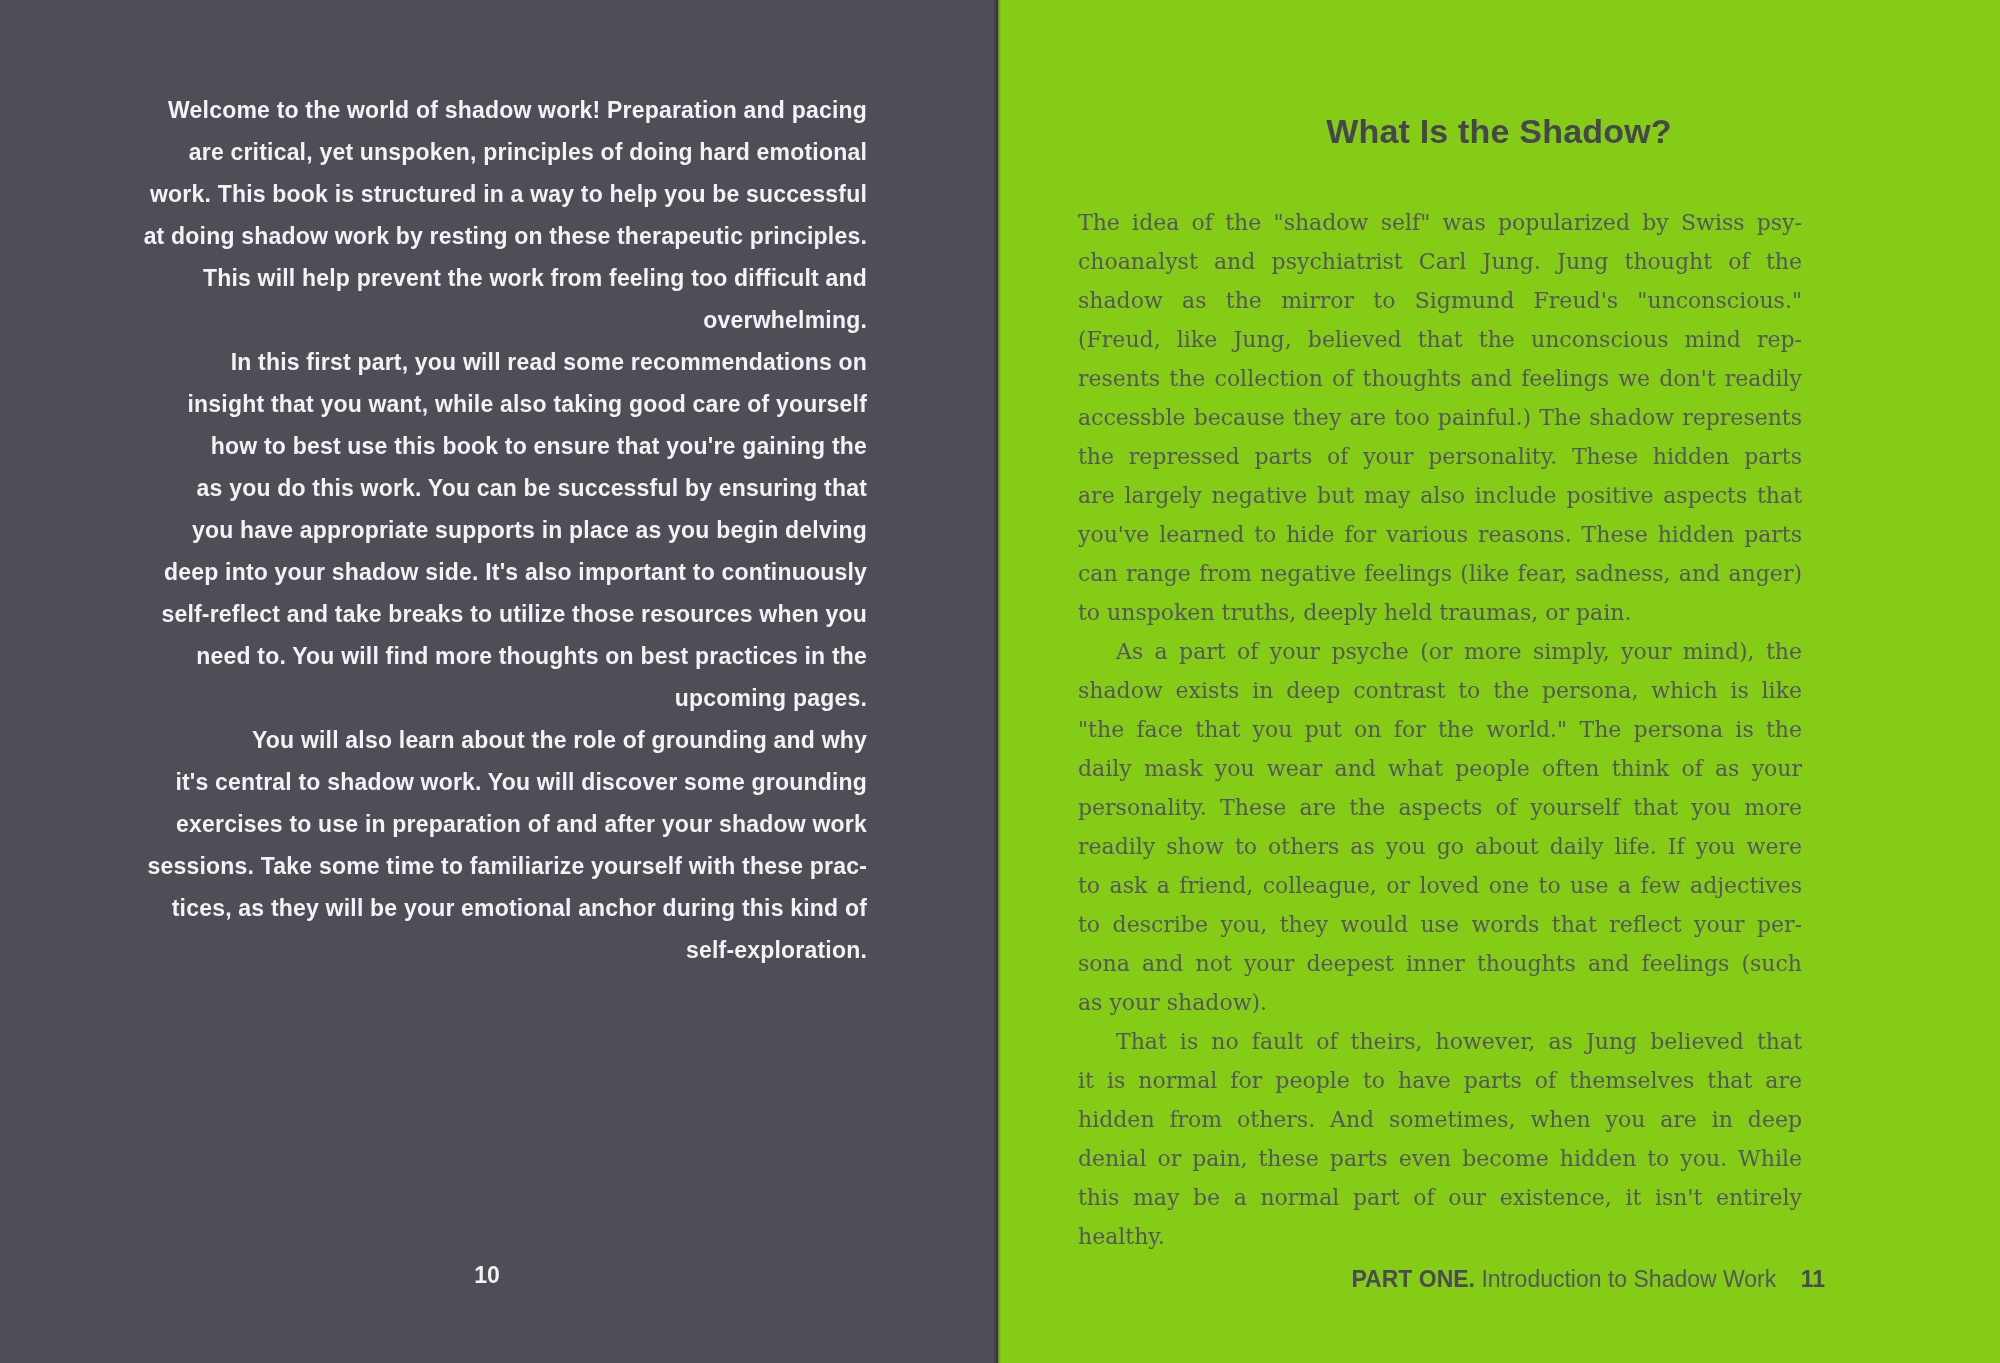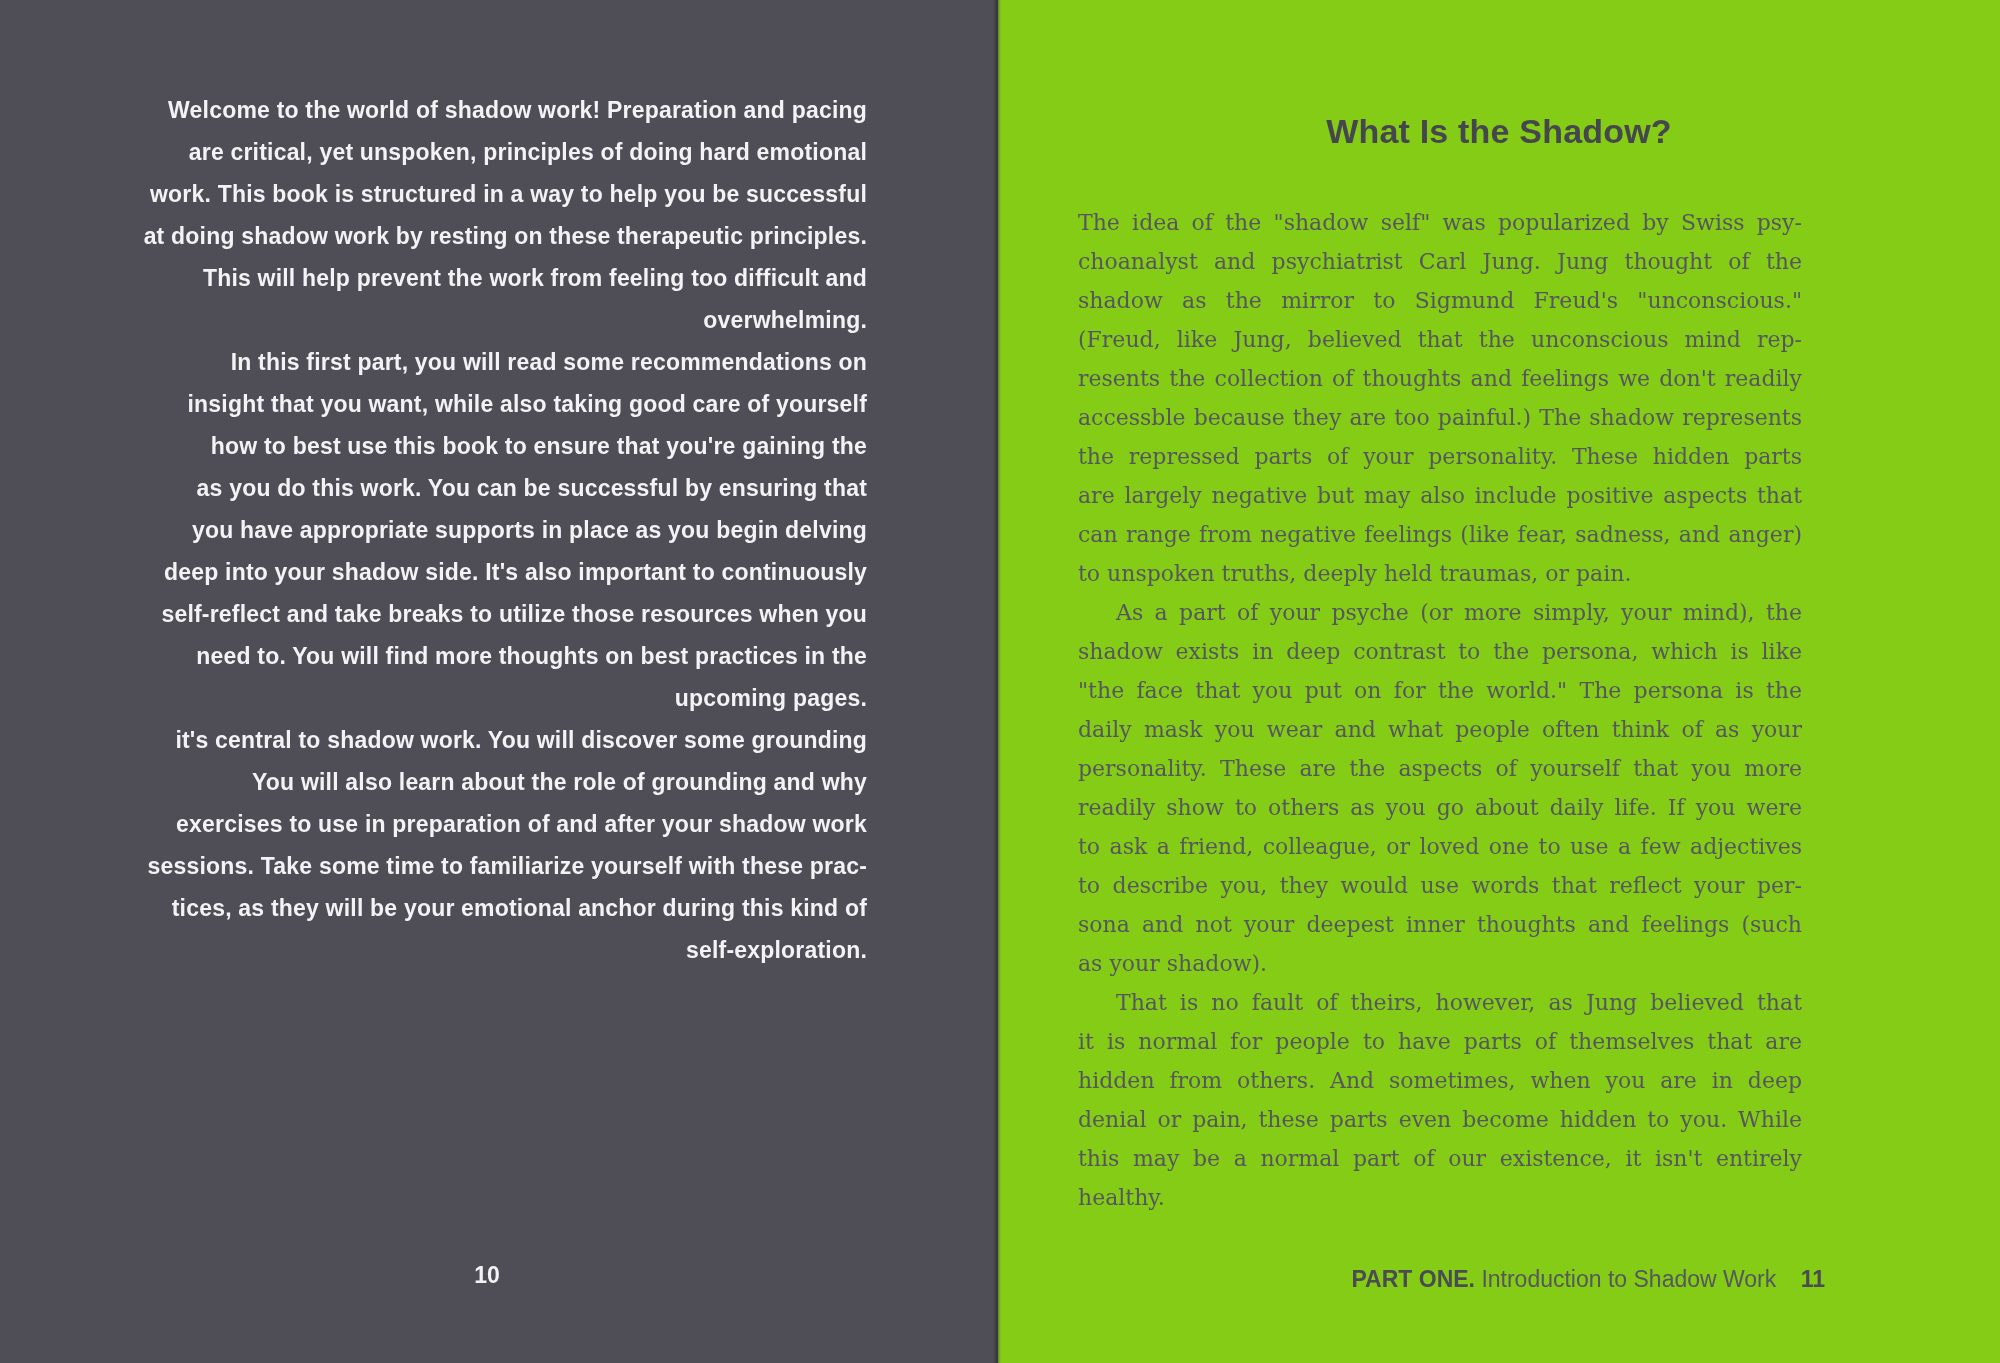--- a/index.html
+++ b/index.html
@@ -116,22 +116,22 @@
           <div class="line">insight that you want, while also taking good care of yourself</div>
           <div class="line">how to best use this book to ensure that you're gaining the</div>
           <div class="line">as you do this work. You can be successful by ensuring that</div>
           <div class="line">you have appropriate supports in place as you begin delving</div>
           <div class="line">deep into your shadow side. It's also important to continuously</div>
           <div class="line">self-reflect and take breaks to utilize those resources when you</div>
           <div class="line">need to. You will find more thoughts on best practices in the</div>
           <div class="line">upcoming pages.</div>
         </div>
         <div class="paragraph">
+          <div class="line">You will also learn about the role of grounding and why</div>
           <div class="line">it's central to shadow work. You will discover some grounding</div>
-          <div class="line">You will also learn about the role of grounding and why</div>
           <div class="line">exercises to use in preparation of and after your shadow work</div>
           <div class="line">sessions. Take some time to familiarize yourself with these prac-</div>
           <div class="line">tices, as they will be your emotional anchor during this kind of</div>
           <div class="line">self-exploration.</div>
         </div>
       </div>
     <div class="lp-pagenum">10</div>
     <div class="spine-shadow"></div>
   </div>
 
@@ -141,20 +141,21 @@
     <div class="rp-textblock" id="rp-text">
         <div class="paragraph">
           <div class="line">The idea of the "shadow self" was popularized by Swiss psy-</div>
           <div class="line">choanalyst and psychiatrist Carl Jung. Jung thought of the</div>
           <div class="line">shadow as the mirror to Sigmund Freud's "unconscious."</div>
           <div class="line">(Freud, like Jung, believed that the unconscious mind rep-</div>
           <div class="line">resents the collection of thoughts and feelings we don't readily</div>
           <div class="line">accessble because they are too painful.) The shadow represents</div>
           <div class="line">the repressed parts of your personality. These hidden parts</div>
           <div class="line">are largely negative but may also include positive aspects that</div>
+          <div class="line">you've learned to hide for various reasons. These hidden parts</div>
           <div class="line">can range from negative feelings (like fear, sadness, and anger)</div>
           <div class="line">to unspoken truths, deeply held traumas, or pain.</div>
         </div>
         <div class="paragraph">
           <div class="line">As a part of your psyche (or more simply, your mind), the</div>
           <div class="line">shadow exists in deep contrast to the persona, which is like</div>
           <div class="line">"the face that you put on for the world." The persona is the</div>
           <div class="line">daily mask you wear and what people often think of as your</div>
           <div class="line">personality. These are the aspects of yourself that you more</div>
           <div class="line">readily show to others as you go about daily life. If you were</div>

